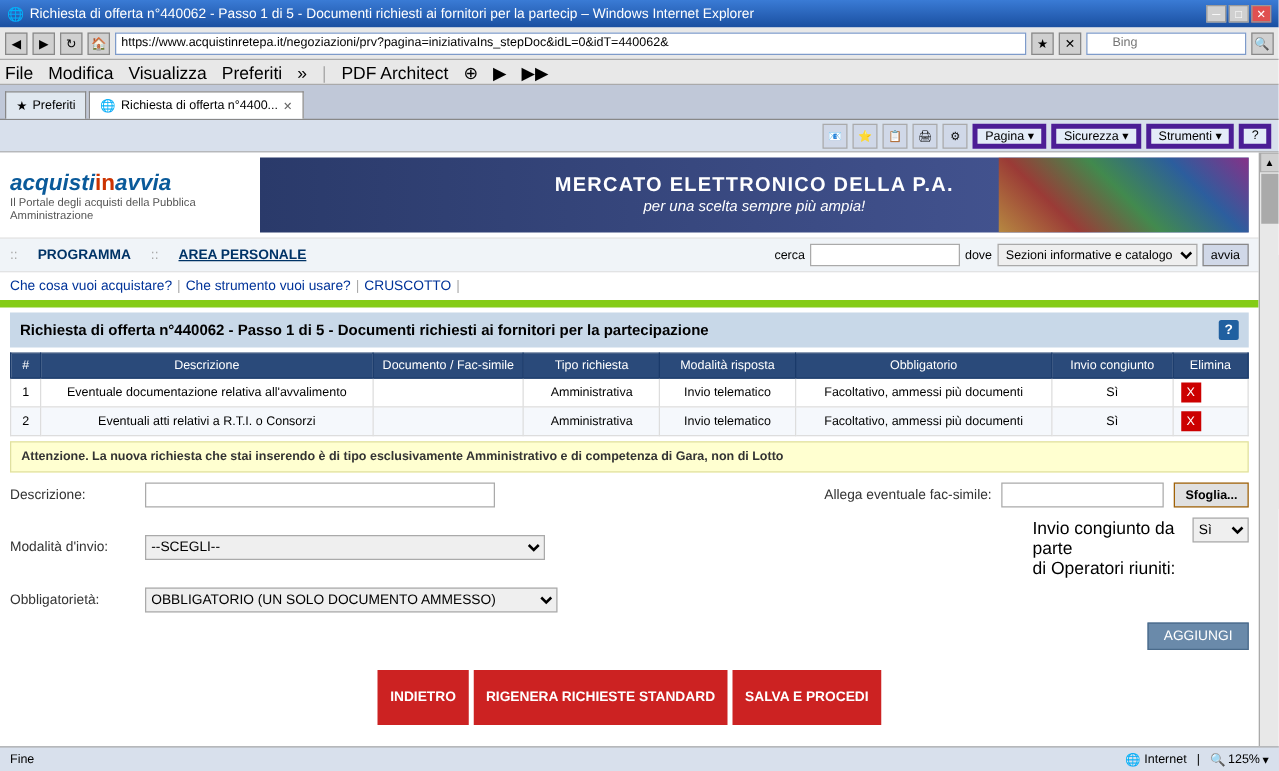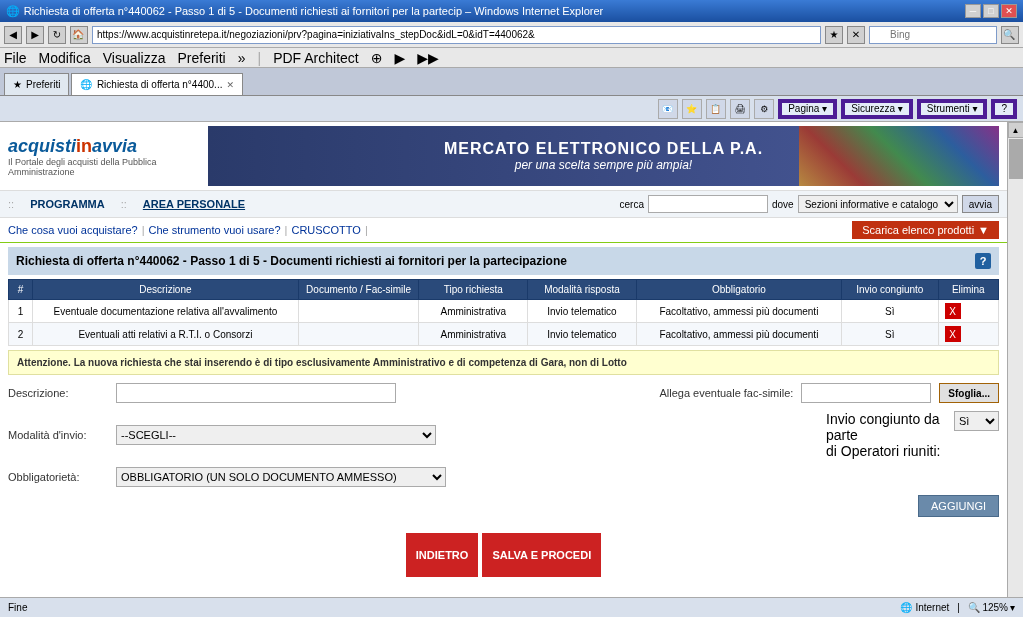--- a/index.html
+++ b/index.html
@@ -152,21 +152,21 @@
     .nav-link.active { color: #003366; text-decoration: underline; }
     .search-area { margin-left: auto; display: flex; align-items: center; gap: 4px; }
     .search-label { font-size: 10px; }
     .search-box { width: 120px; height: 18px; border: 1px solid #aaa; padding: 0 4px; font-size: 10px; }
     .dove-select { height: 18px; border: 1px solid #aaa; font-size: 10px; padding: 0 2px; }
     .avvia-btn { height: 18px; background: #d0d8e8; border: 1px solid #888; padding: 0 6px; font-size: 10px; cursor: pointer; }
 
     
     .sub-nav {
       background: white;
-      border-bottom: 1px solid #84cc16;
+      border-bottom: 6px solid #84cc16;
       padding: 3px 8px;
       display: flex;
       align-items: center;
       gap: 0;
       font-size: 11px;
     }
     .sub-nav-link { color: #003399; cursor: pointer; padding: 2px 0; }
     .sub-nav-sep { color: #aaa; padding: 0 4px; }
     .scarica-btn {
       margin-left: auto;
@@ -392,24 +392,20 @@
       </div>
     </div>
 
     <div class="sub-nav">
       <a class="sub-nav-link">Che cosa vuoi acquistare?</a>
       <span class="sub-nav-sep">|</span>
       <a class="sub-nav-link">Che strumento vuoi usare?</a>
       <span class="sub-nav-sep">|</span>
       <a class="sub-nav-link">CRUSCOTTO</a>
       <span class="sub-nav-sep">|</span>
-      <button class="scarica-btn">
-        <span>Scarica elenco prodotti</span>
-        <span>▼</span>
-      </button>
     </div>
 
     <div class="page-title-bar">
       <span class="page-title-text">Richiesta di offerta n°440062 - Passo 1 di 5 - Documenti richiesti ai fornitori per la partecipazione</span>
       <div class="help-icon">?</div>
     </div>
 
     <div class="data-table-wrapper">
       <table class="data-table">
         <thead>
@@ -493,20 +489,21 @@
         </select>
       </div>
 
       <div class="aggiungi-row">
         <button class="aggiungi-btn">AGGIUNGI</button>
       </div>
     </div>
 
     <div class="bottom-buttons">
       <button class="btn-indietro">INDIETRO</button>
+      <button class="btn-rigenera">RIGENERA RICHIESTE STANDARD</button>
       <button class="btn-salva">SALVA E PROCEDI</button>
     </div>
 
   </div>
 
   <div class="scrollbar-right">
     <div class="scroll-btn">▲</div>
     <div class="scroll-track">
       <div class="scroll-thumb"></div>
     </div>

